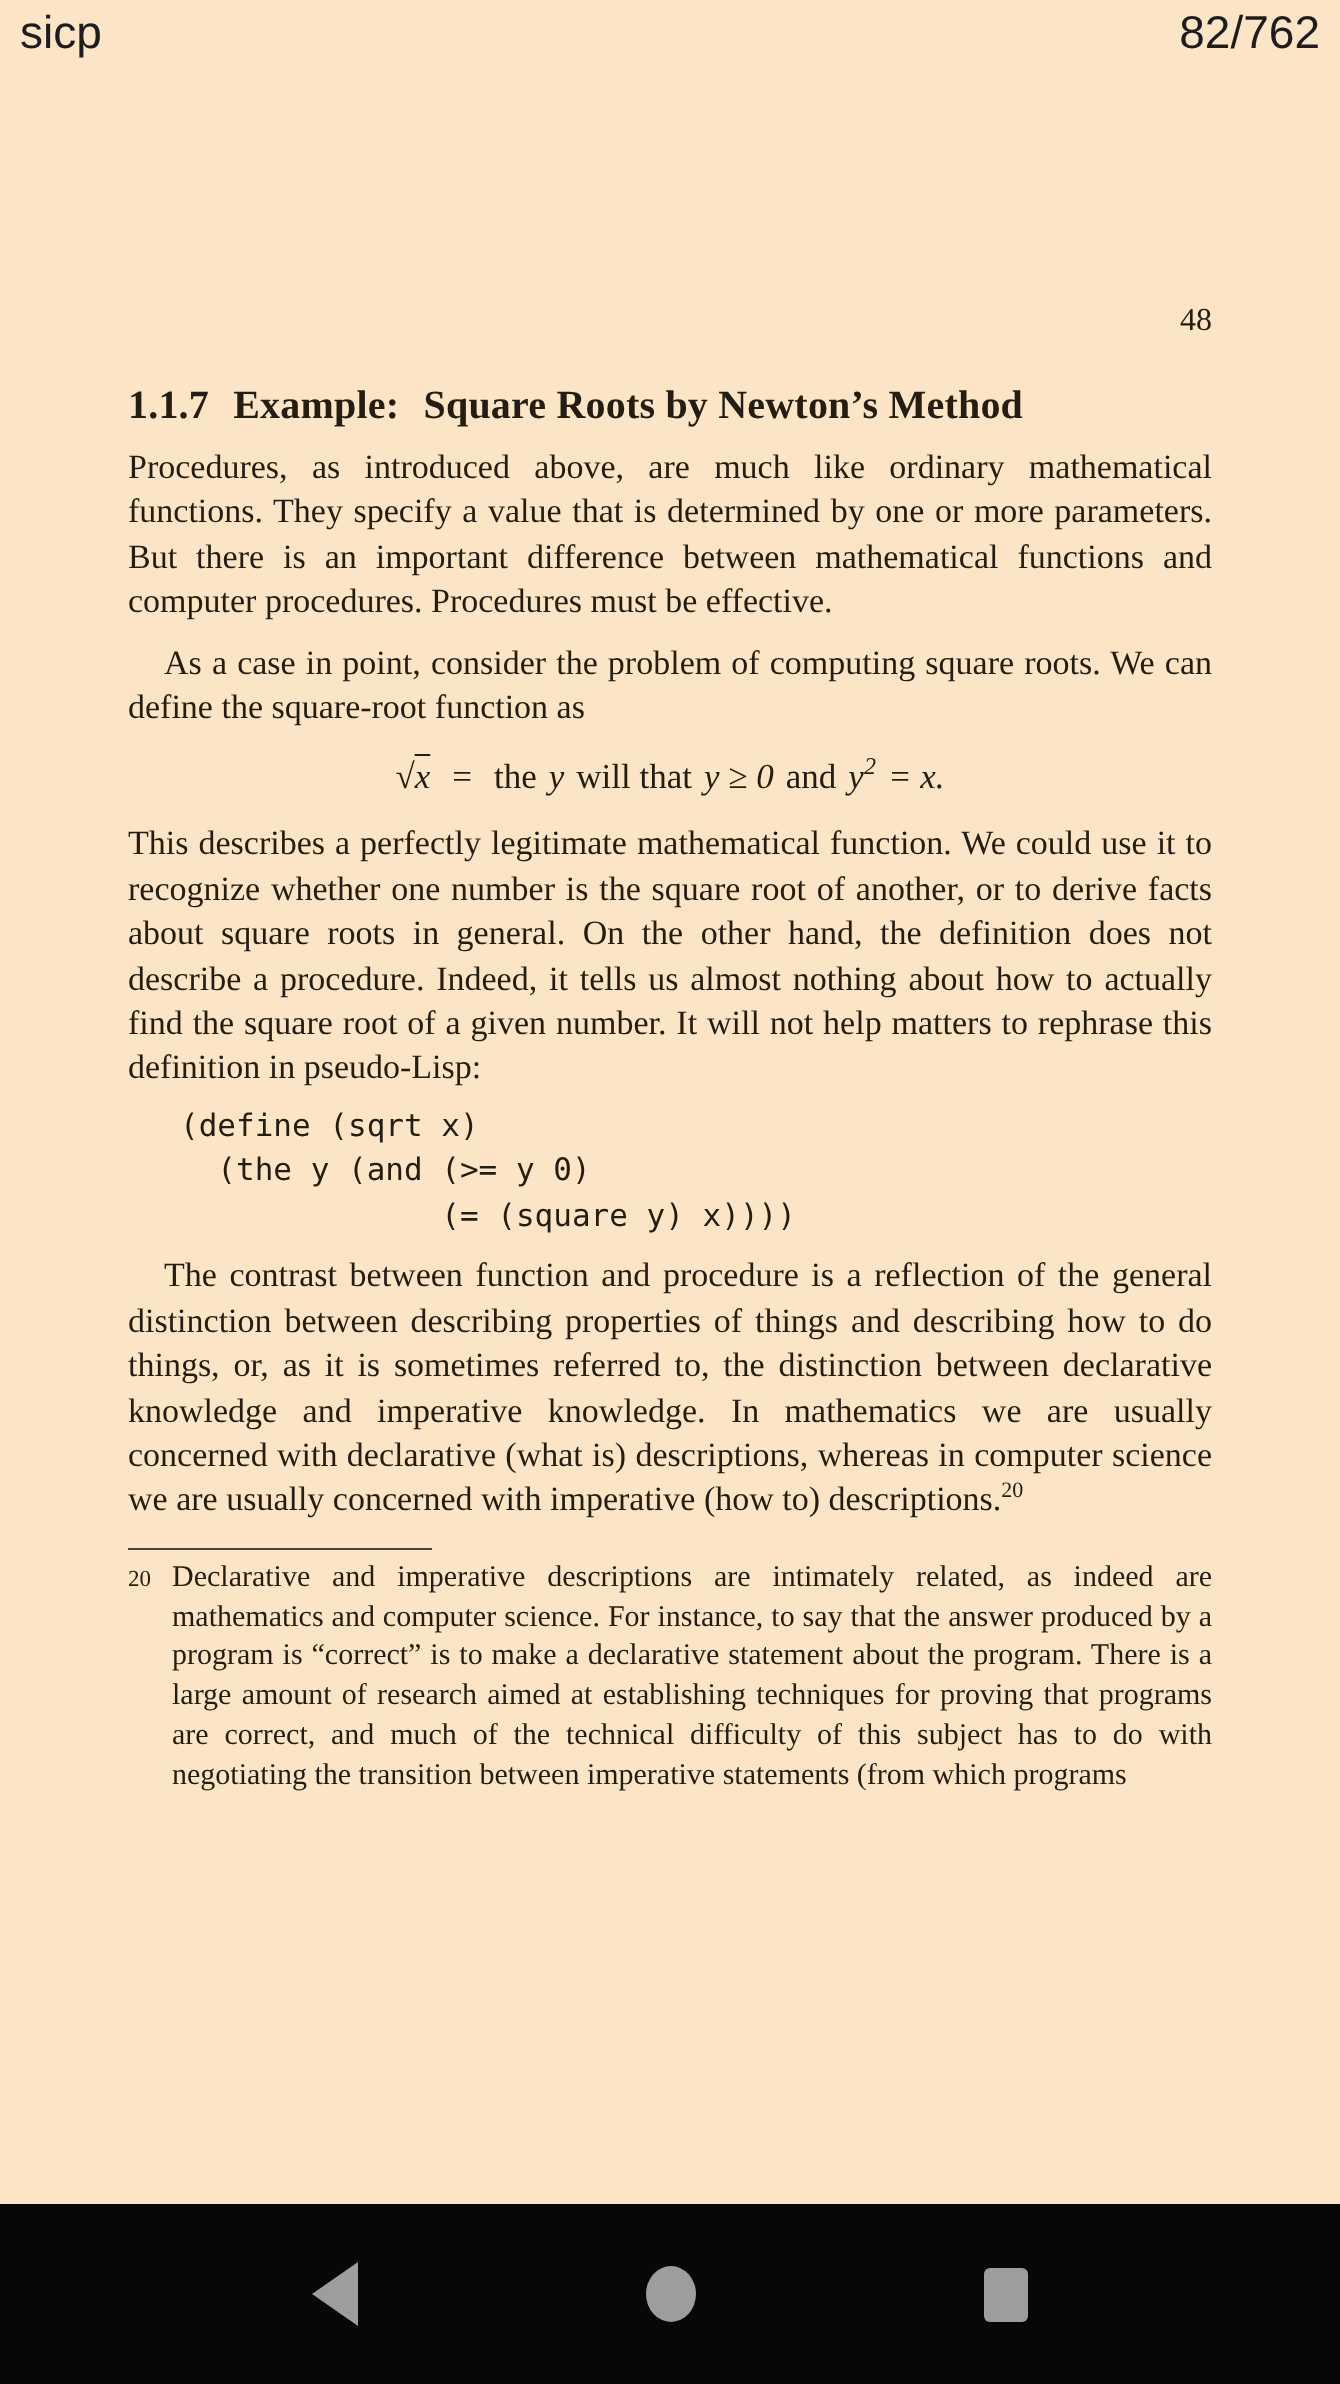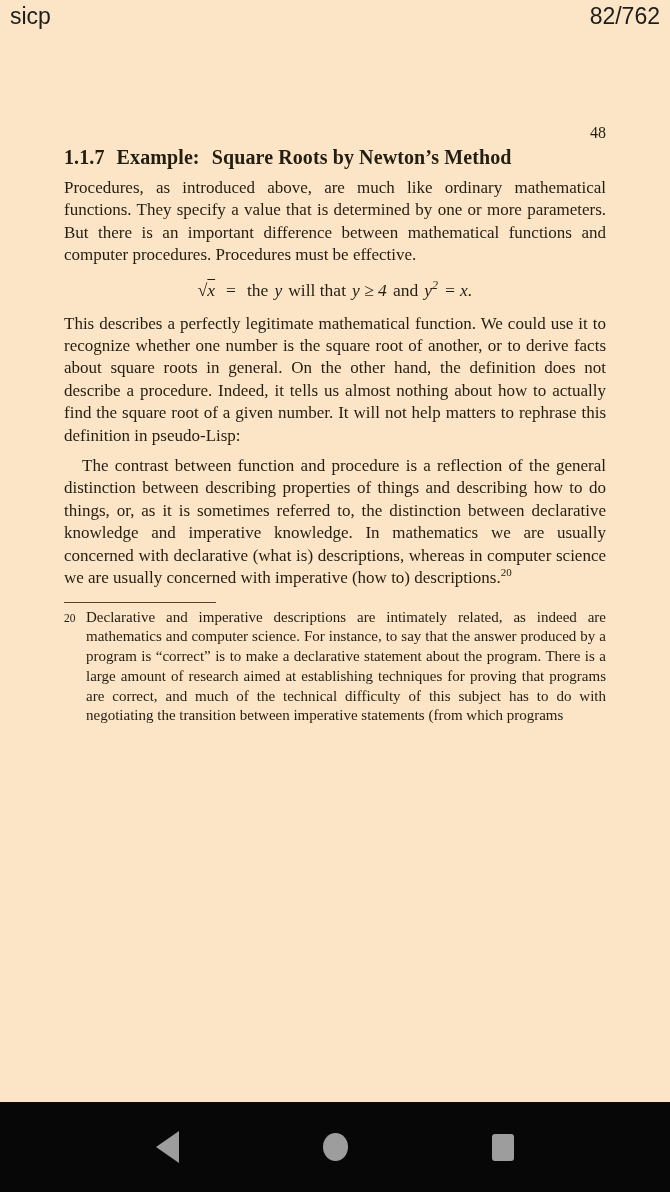--- a/index.html
+++ b/index.html
@@ -28,26 +28,26 @@
     height: 37px;
     font-family: "Liberation Sans", sans-serif;
     font-size: 23px;
     color: #1d1d1d;
   }
   
   .page-content {
     padding: 0 64px;
   }
   .corner-page-num {
-    margin-top: 84px;
+    margin-top: 112px;
     text-align: right;
     font-size: 16px;
   }
   .heading {
-    margin-top: 4px;
+    margin-top: 22px;
     font-size: 20px;
     font-weight: bold;
     letter-spacing: 0.1px;
     white-space: nowrap;
   }
   .heading .h-num { margin-right: 7px; }
   .heading .h-label { margin-right: 7px; }
   .para {
     margin: 8px 0 0 0;
     font-size: 17px;
@@ -152,27 +152,29 @@
     <div class="corner-page-num">48</div>
 
     <div class="heading">
       <span class="h-num">1.1.7</span>
       <span class="h-label">Example:</span>
       <span class="h-title">Square Roots by Newton’s Method</span>
     </div>
 
     <p class="para">Procedures, as introduced above, are much like ordinary mathematical functions.  They specify a value that is determined by one or more parameters.  But there is an important difference between mathematical functions and computer procedures. Procedures must be effective.</p>
 
+    <p class="para indent">As a case in point, consider the problem of computing square roots. We can define the square-root function as</p>
 
     <div class="formula">
-      <span class="it">√</span><span class="radicand">x</span><span class="eq">=</span><span>the</span><span class="it sp">y</span><span class="sp">will that</span><span class="it sp">y ≥ 4</span><span class="sp">and</span><span class="it sp"><span>y</span><sup>2</sup></span><span class="it sp">= x.</span>
+      <span class="it">√</span><span class="radicand">x</span><span class="eq">=</span><span>the</span><span class="it sp">y</span><span class="sp">will that</span><span class="it sp">y ≥ 0</span><span class="sp">and</span><span class="it sp"><span>y</span><sup>2</sup></span><span class="it sp">= x.</span>
     </div>
 
     <p class="para">This describes a perfectly legitimate mathematical function. We could use it to recognize whether one number is the square root of another, or to derive facts about square roots in general.  On the other hand, the definition does not describe a procedure. Indeed, it tells us almost nothing about how to actually find the square root of a given number.  It will not help matters to rephrase this definition in pseudo-Lisp:</p>
 
+    <div class="code-block"><div>(define (sqrt x)</div><div>  (the y (and (&gt;= y 0)</div><div>              (= (square y) x))))</div></div>
 
 
     <p class="para indent"><span>The contrast between function and procedure is a reflection of the general distinction between describing properties of things and describing how to do things, or, as it is sometimes referred to, the distinction between declarative knowledge and imperative knowledge.  In mathematics we are usually concerned with declarative (what is) descriptions, whereas in computer science we are usually concerned with imperative (how to) descriptions.</span><sup>20</sup></p>
 
     <hr class="footnote-rule">
 
     <div class="footnote">
       <span class="fn-marker">20</span>
       <span class="fn-text">Declarative and imperative descriptions are intimately related, as indeed are mathematics and computer science. For instance, to say that the answer produced by a program is “correct” is to make a declarative statement about the program. There is a large amount of research aimed at establishing techniques for proving that programs are correct, and much of the technical difficulty of this subject has to do with negotiating the transition between imperative statements (from which programs</span>
     </div>

